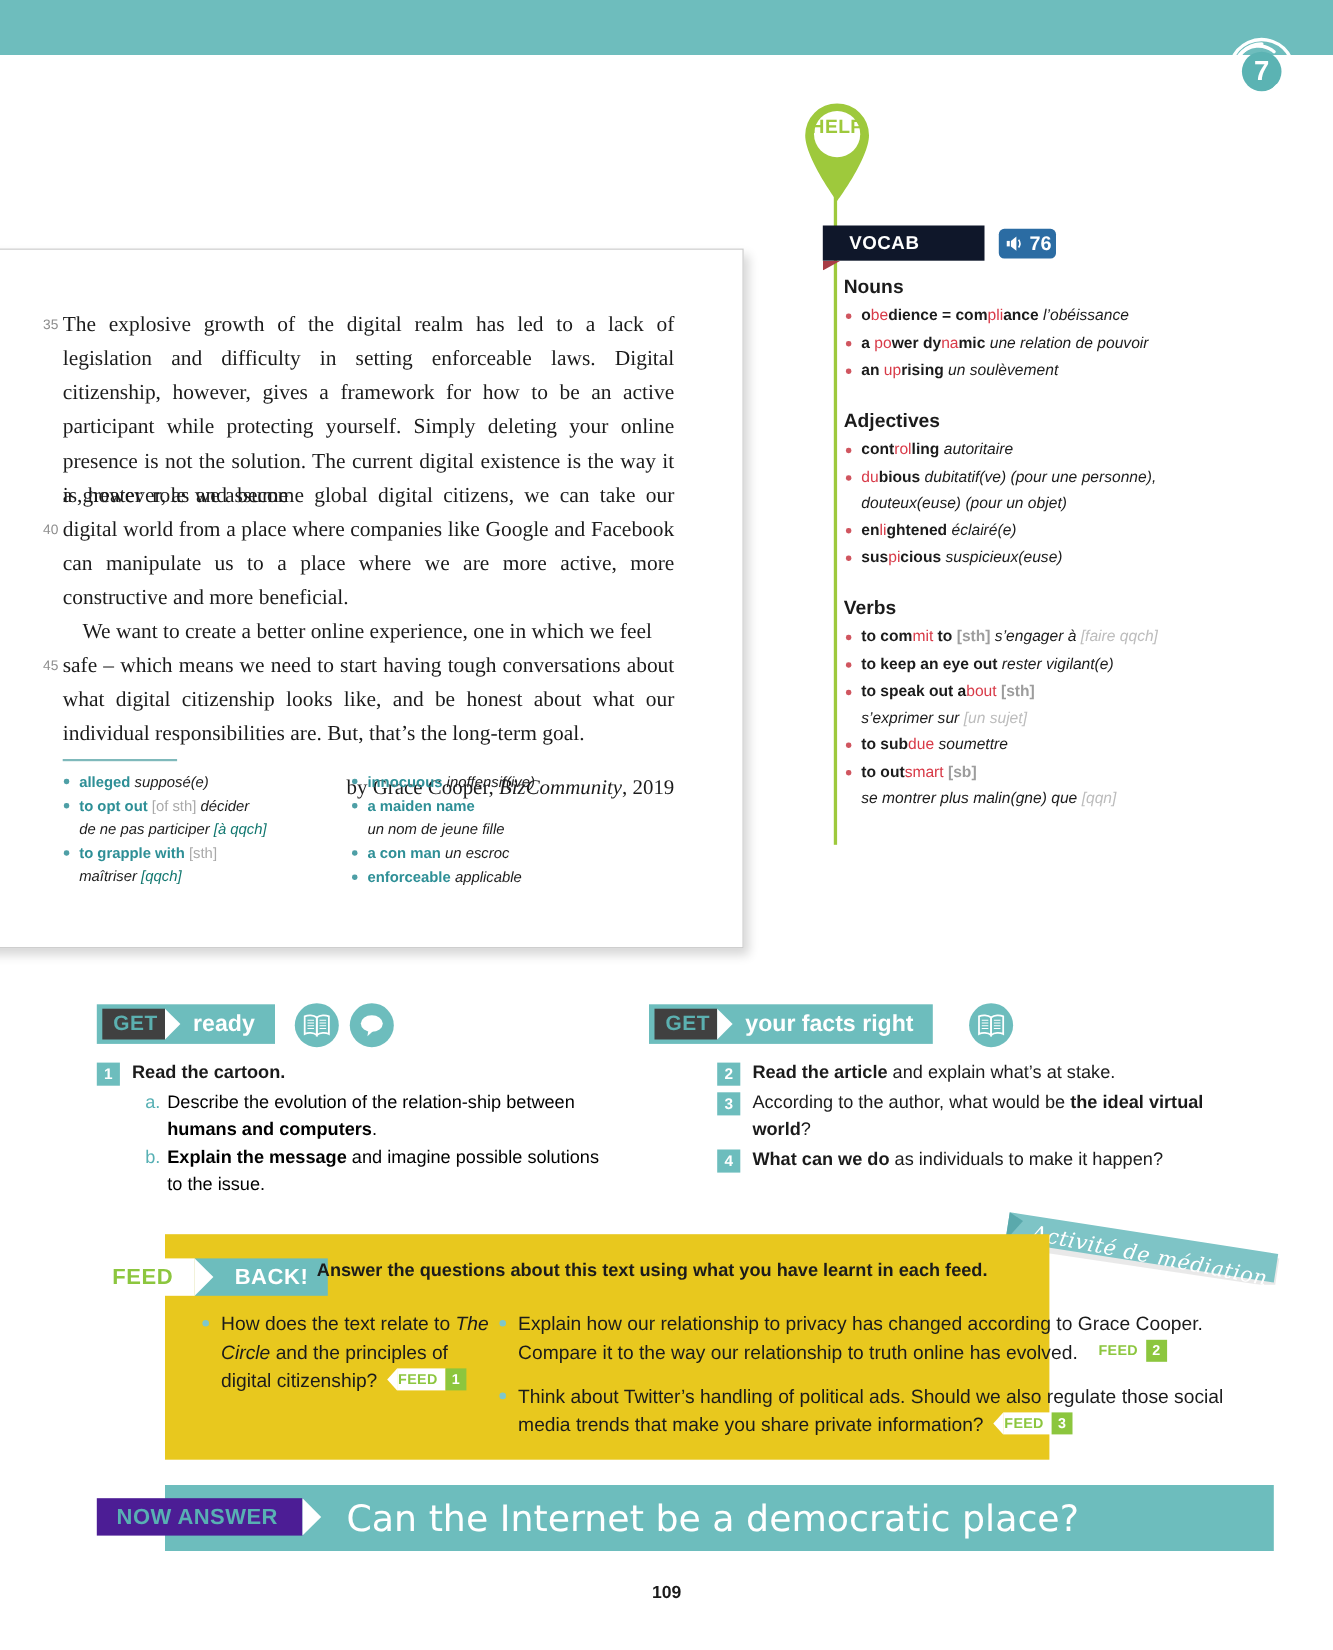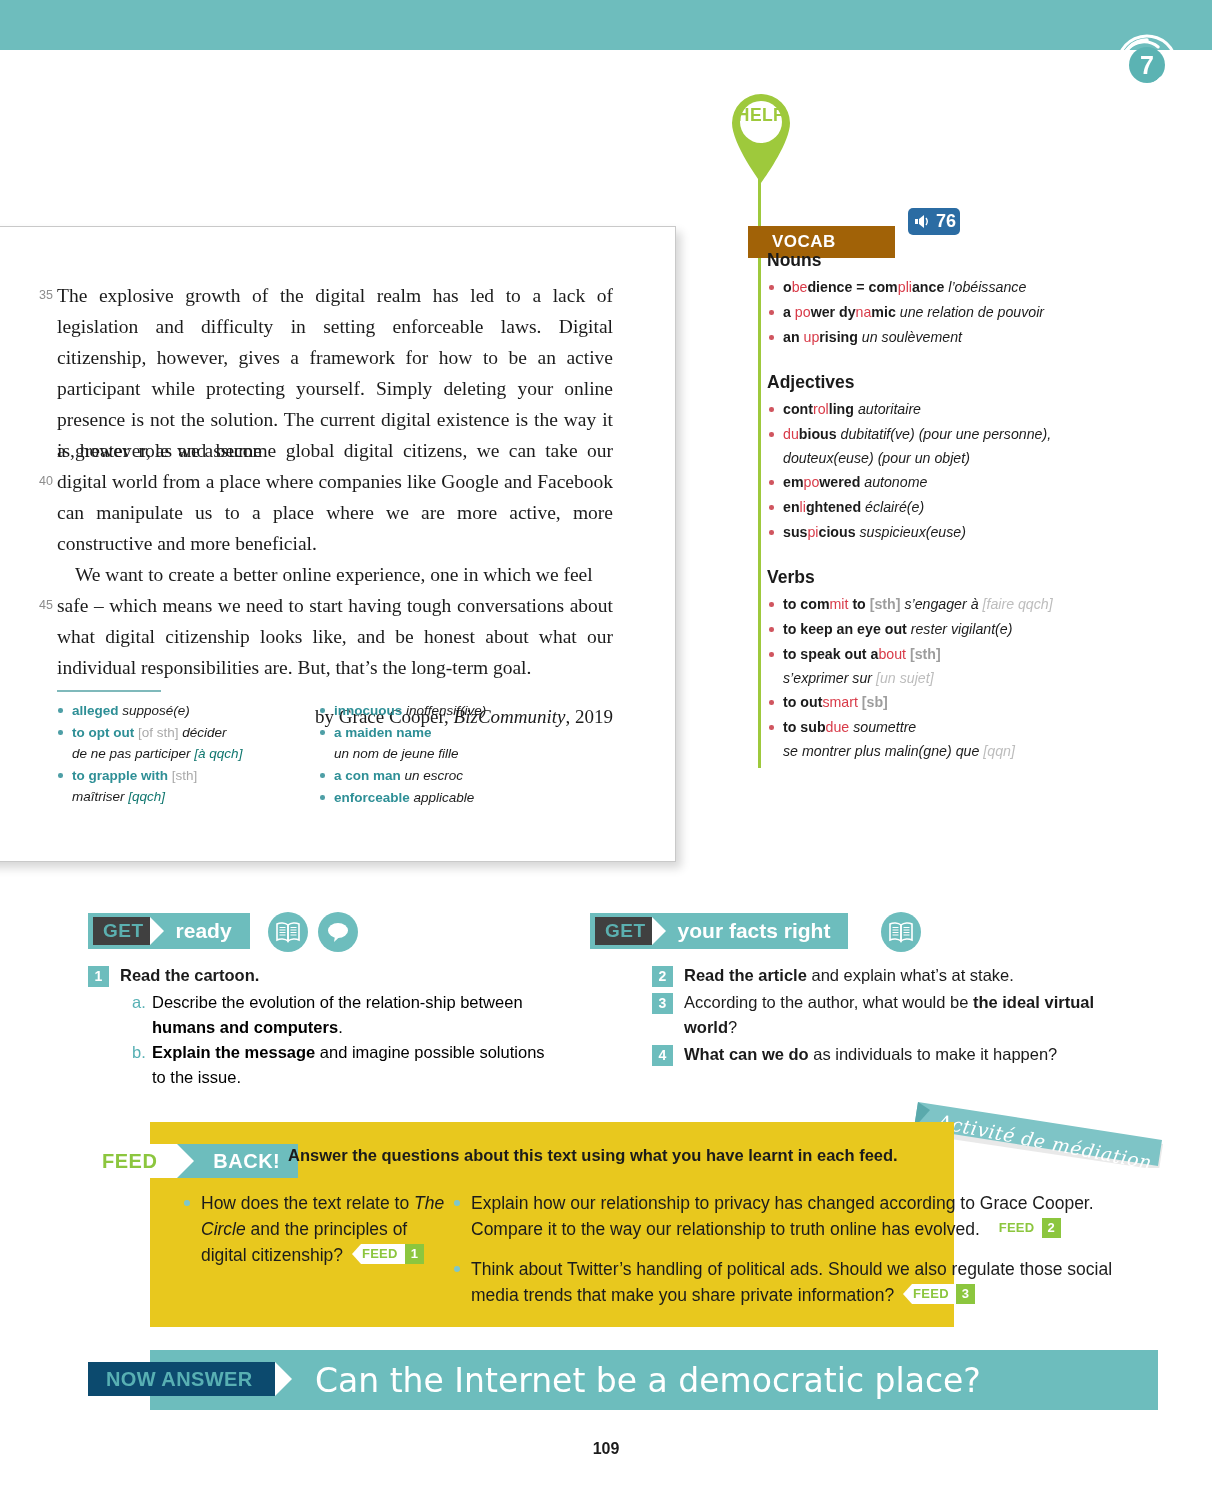--- a/index.html
+++ b/index.html
@@ -110,22 +110,21 @@
   }
   .help-stem {
     position: absolute; left: 758px; top: 178px;
     width: 3px; height: 590px;
     background: #9ec93c;
   }
 
   .vocab-tag {
     position: absolute; left: 748px; top: 205px;
     width: 147px; height: 32px;
-    background: #a16207;
-    margin-top: 21px;
+    background: #0f172a;
   }
   .vocab-tag .txt {
     position: absolute; left: 0; top: 0; width: 147px; height: 32px;
     display: flex; align-items: center;
     padding-left: 24px;
     color: #ffffff; font-size: 17px; font-weight: bold; letter-spacing: .5px;
   }
   .vocab-fold {
     position: absolute; left: 748px; top: 237px;
     width: 16px; height: 9px;
@@ -345,21 +344,21 @@
 
   
   .answer-band {
     position: absolute; left: 150px; top: 1350px;
     width: 1008px; height: 60px;
     background: #6dbdbd;
   }
   .answer-chip {
     position: absolute; left: -62px; top: 12px;
     height: 34px;
-    background: #0c4a6e;
+    background: #4c1d95;
     display: flex; align-items: center;
     padding: 0 22px 0 18px;
     color: #58b0b3; font-size: 20px; font-weight: bold; letter-spacing: .4px;
   }
   .answer-chip::after {
     content: "";
     position: absolute; right: -17px; top: 0;
     width: 0; height: 0;
     border-top: 17px solid transparent;
     border-bottom: 17px solid transparent;
@@ -486,30 +485,29 @@
 
 <div class="vocab-list" id="vocab-list">
     <div class="v-head">Nouns</div>
     <div class="v-item"><span class="v-en">o</span><span class="hl">be</span><span class="v-en">dience = com</span><span class="hl">pli</span><span class="v-en">ance </span><span class="v-fr">l’obéissance</span></div>
     <div class="v-item"><span class="v-en">a </span><span class="hl">po</span><span class="v-en">wer dy</span><span class="hl">na</span><span class="v-en">mic </span><span class="v-fr">une relation de pouvoir</span></div>
     <div class="v-item"><span class="v-en">an </span><span class="hl">up</span><span class="v-en">rising </span><span class="v-fr">un soulèvement</span></div>
     <div class="v-head spaced">Adjectives</div>
     <div class="v-item"><span class="v-en">cont</span><span class="hl">rol</span><span class="v-en">ling </span><span class="v-fr">autoritaire</span></div>
     <div class="v-item"><span class="hl">du</span><span class="v-en">bious </span><span class="v-fr">dubitatif(ve) (pour une personne),</span></div>
     <div class="v-cont"><span class="v-fr">douteux(euse) (pour un objet)</span></div>
-    <div class="v-item"><span class="v-en">em</span><span class="hl">po</span><span class="v-en">wered </span><span class="v-fr">autonome</span></div>
     <div class="v-item"><span class="v-en">en</span><span class="hl">li</span><span class="v-en">ghtened </span><span class="v-fr">éclairé(e)</span></div>
     <div class="v-item"><span class="v-en">sus</span><span class="hl">pi</span><span class="v-en">cious </span><span class="v-fr">suspicieux(euse)</span></div>
     <div class="v-head spaced">Verbs</div>
     <div class="v-item"><span class="v-en">to com</span><span class="hl">mit</span><span class="v-en"> to </span><span class="v-br">[sth] </span><span class="v-fr">s’engager à </span><span class="v-fr-l">[faire qqch]</span></div>
     <div class="v-item"><span class="v-en">to keep an eye out </span><span class="v-fr">rester vigilant(e)</span></div>
     <div class="v-item"><span class="v-en">to speak out a</span><span class="hl">bout</span><span class="v-en"> </span><span class="v-br">[sth]</span></div>
     <div class="v-cont"><span class="v-fr">s’exprimer sur </span><span class="v-fr-l">[un sujet]</span></div>
+    <div class="v-item"><span class="v-en">to sub</span><span class="hl">due</span><span class="v-fr"> soumettre</span></div>
     <div class="v-item"><span class="v-en">to out</span><span class="hl">smart</span><span class="v-en"> </span><span class="v-br">[sb]</span></div>
-    <div class="v-item"><span class="v-en">to sub</span><span class="hl">due</span><span class="v-fr"> soumettre</span></div>
     <div class="v-cont"><span class="v-fr">se montrer plus malin(gne) que </span><span class="v-fr-l">[qqn]</span></div>
   </div>
 
 <div class="get-block" style="left:88px; top:913px; width:470px;">
   <div style="position:relative;">
     <div class="get-banner">
       <div class="get-chip">GET</div>
       <div class="get-title">ready</div>
     </div>
     <div class="circ-icon" style="left:180px;">

